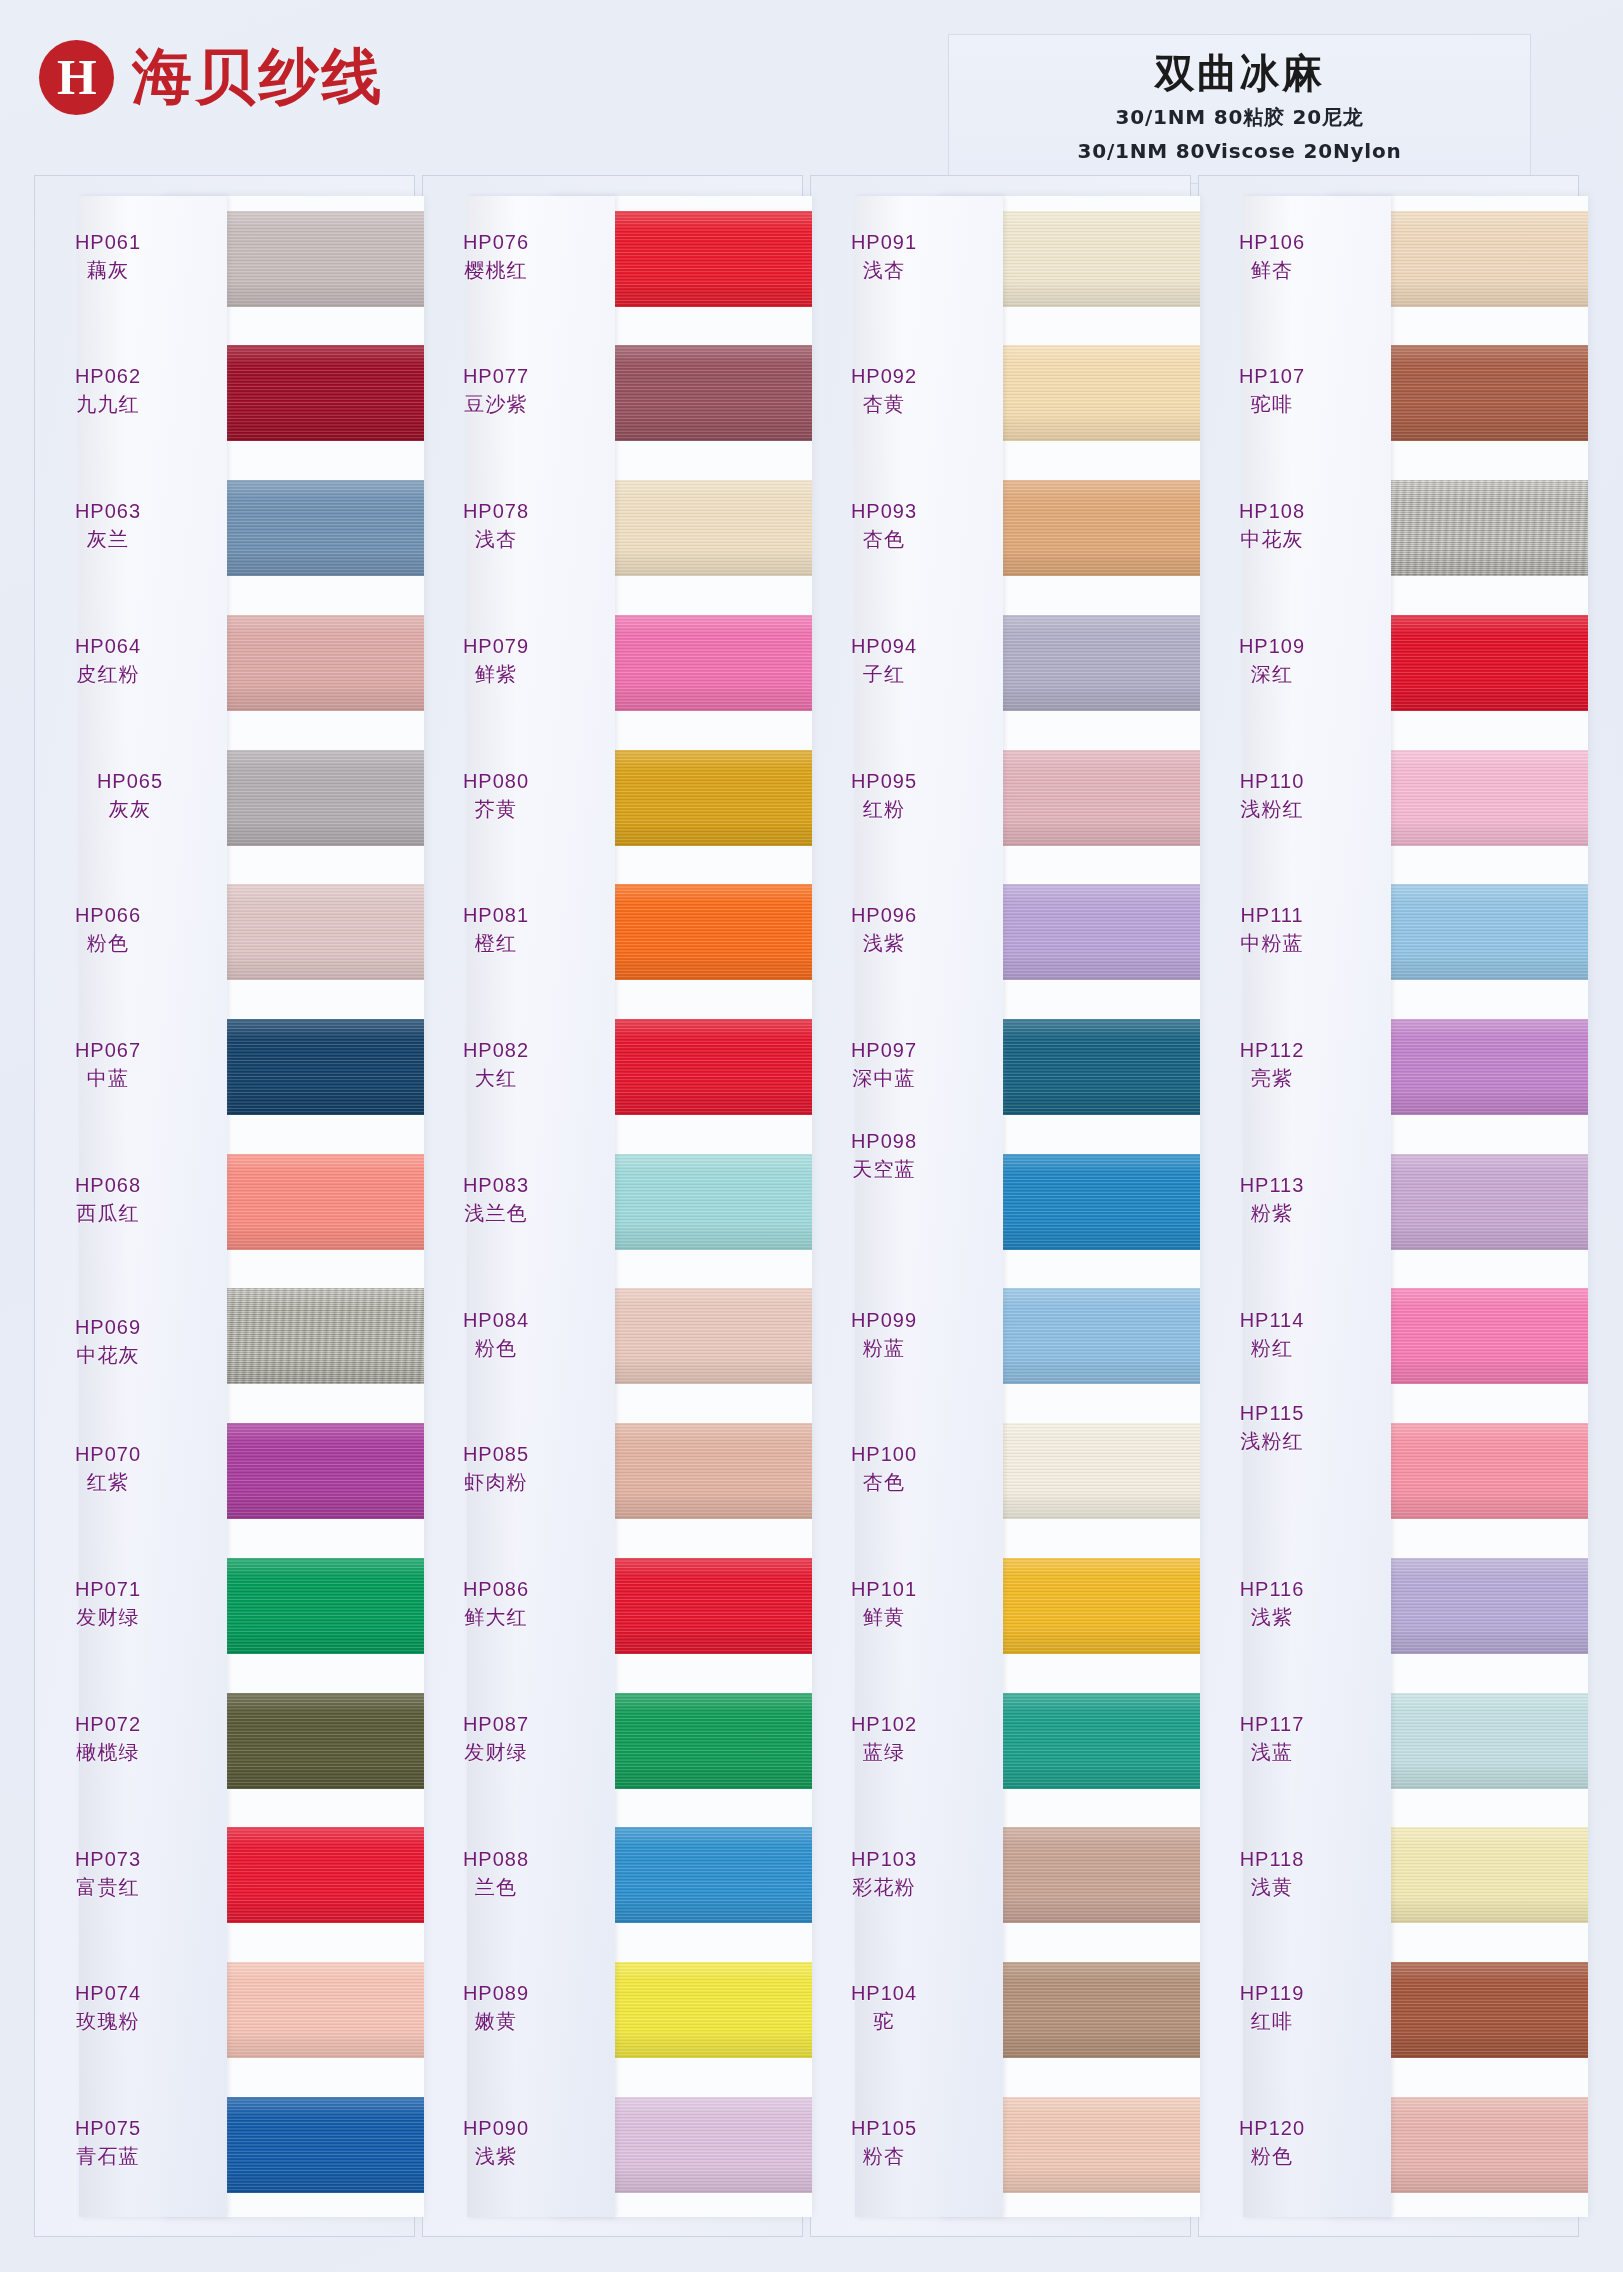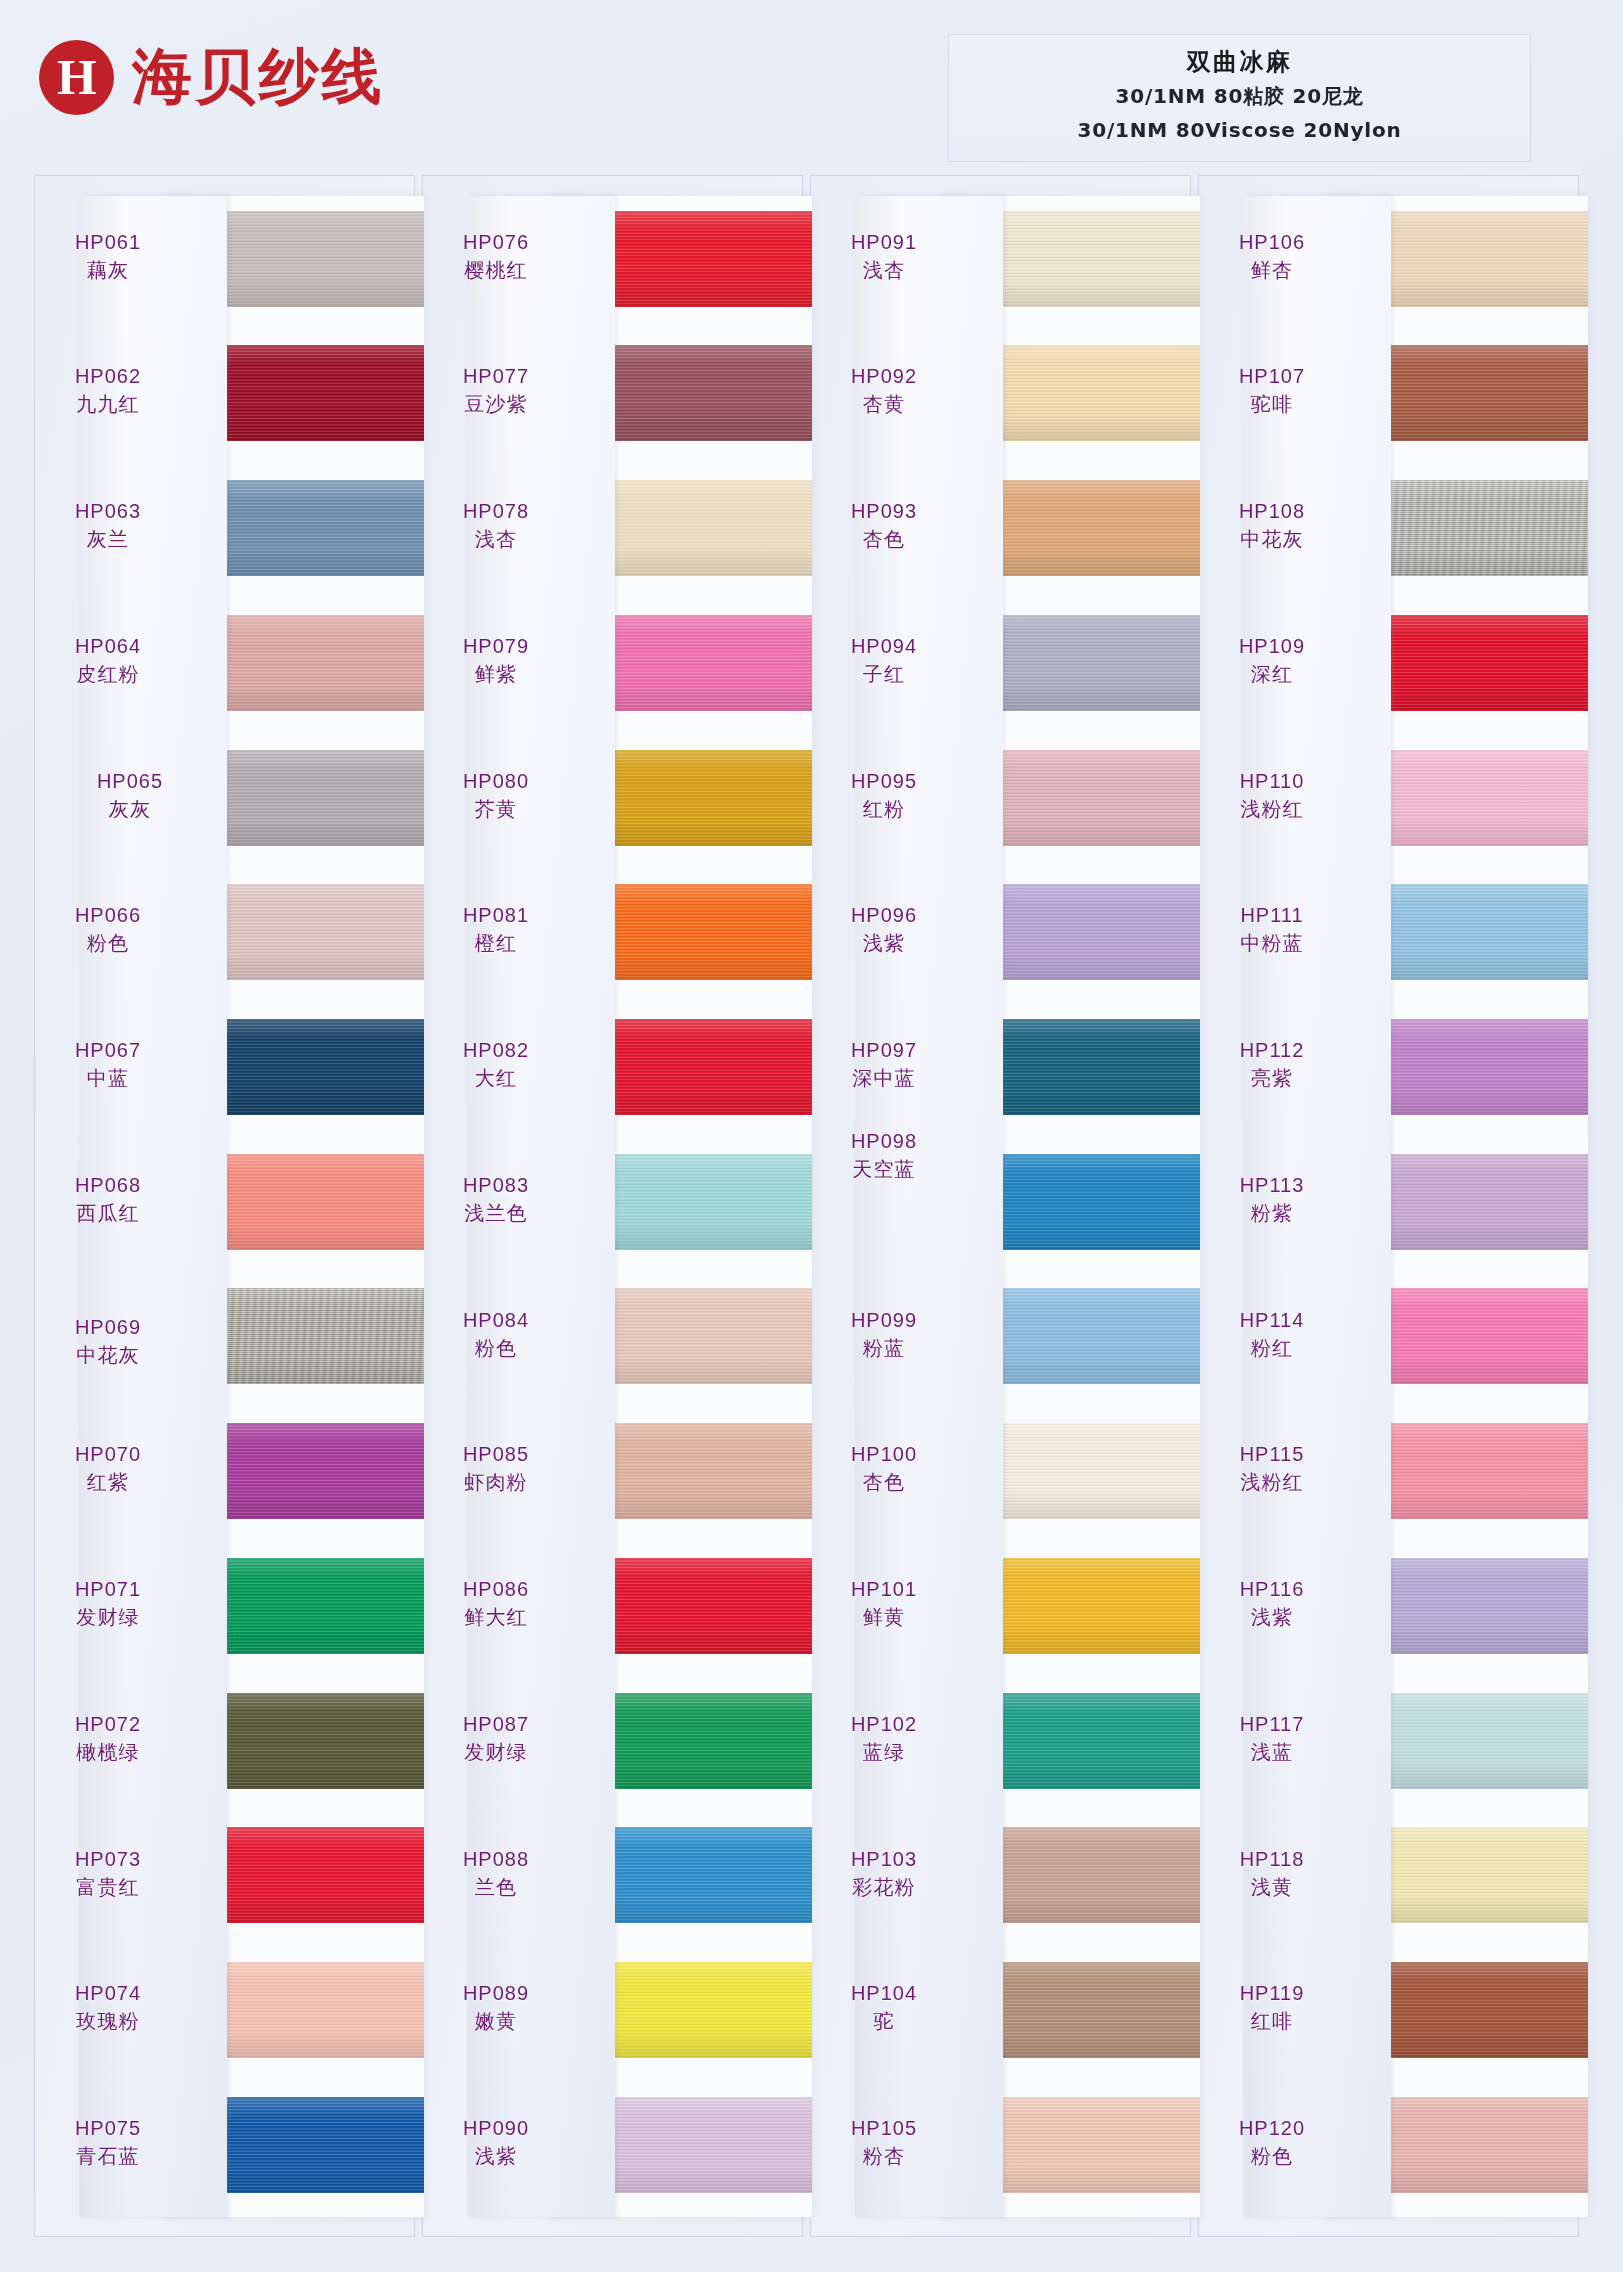--- a/index.html
+++ b/index.html
@@ -52,21 +52,21 @@
   .title-card {
     position: absolute;
     left: 948px; top: 34px;
     width: 583px;
     padding: 11.4px 0 14.6px 0;
     background: linear-gradient(180deg, #edf1f9 0%, #e8edf7 100%);
     border: 0.8px solid #d4dbe9;
     text-align: center;
   }
   .title-main {
-    font-size: 24px;
+    font-size: 40px;
     font-weight: bold;
     color: #1b1b1b;
     letter-spacing: 2.4px;
     line-height: 1.35;
     font-family: "DejaVu Sans", sans-serif;
   }
   .title-sub {
     font-size: 20px;
     font-weight: bold;
     color: #20242b;
@@ -717,21 +717,21 @@
           <span class="cname">亮紫</span>
         </div>
         <div class="label" style="top: 996px;">
           <span class="code">HP113</span>
           <span class="cname">粉紫</span>
         </div>
         <div class="label" style="top: 1131px;">
           <span class="code">HP114</span>
           <span class="cname">粉红</span>
         </div>
-        <div class="label" style="top: 1265px;">
+        <div class="label" style="top: 1224px;">
           <span class="code">HP115</span>
           <span class="cname">浅粉红</span>
         </div>
         <div class="label" style="top: 1400px;">
           <span class="code">HP116</span>
           <span class="cname">浅紫</span>
         </div>
         <div class="label" style="top: 1535px;">
           <span class="code">HP117</span>
           <span class="cname">浅蓝</span>

